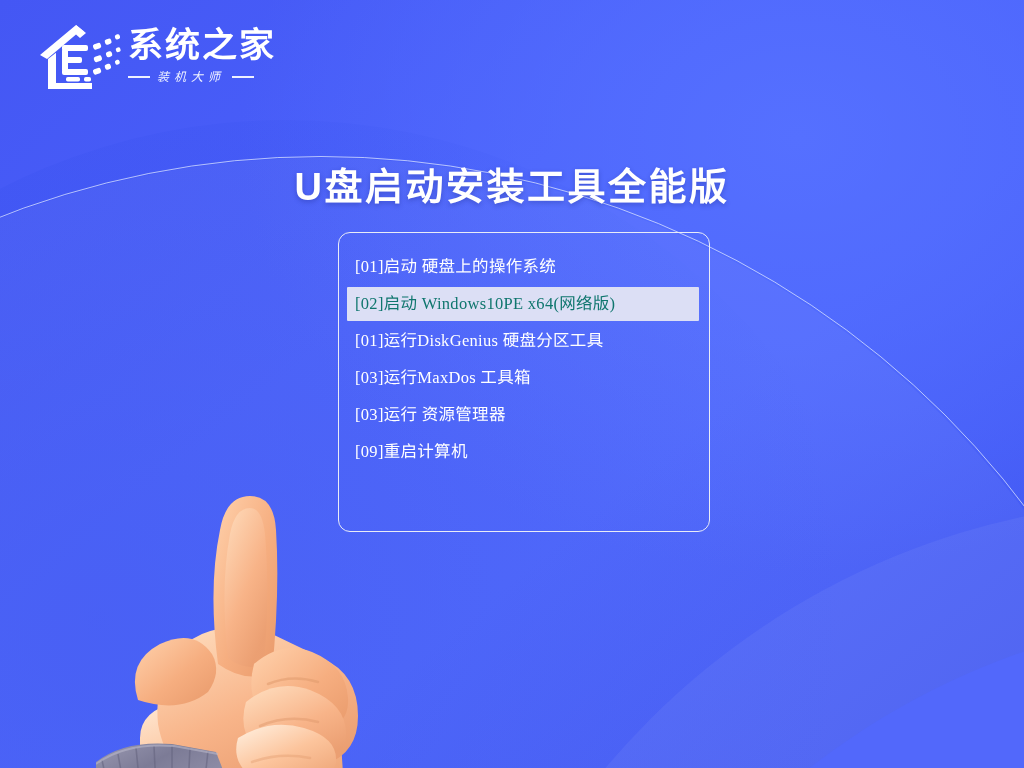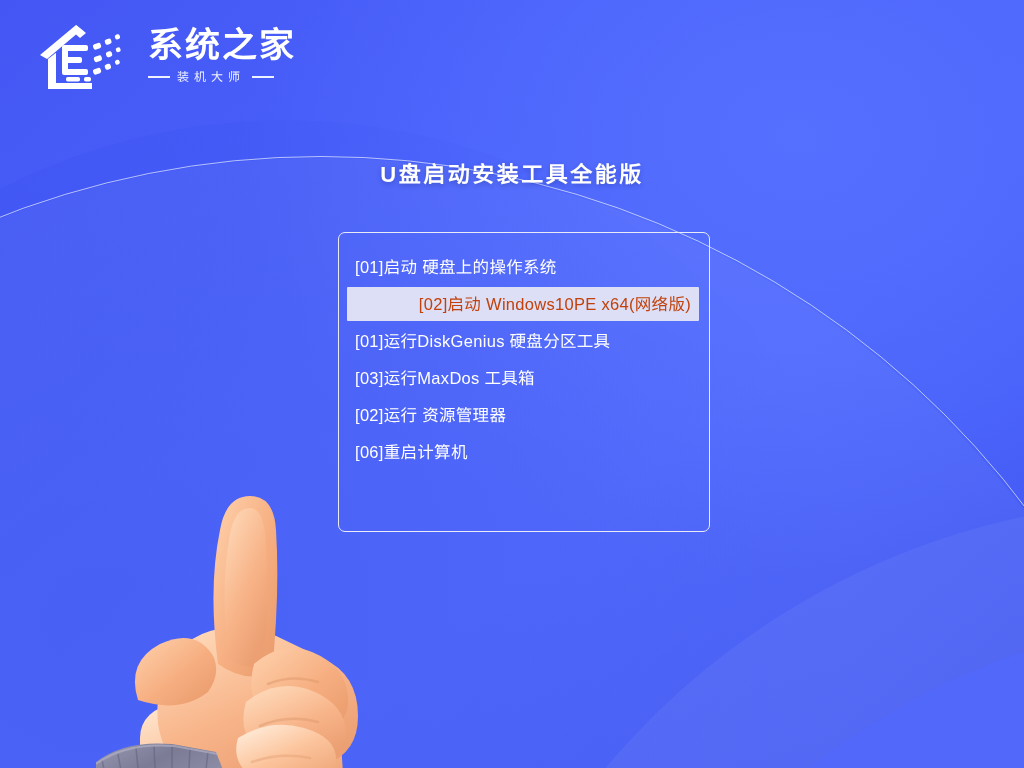--- a/index.html
+++ b/index.html
@@ -86,21 +86,21 @@
     background: radial-gradient(circle at 35% 40%, rgba(40,70,230,0.30) 0%, rgba(40,70,230,0.0) 68%);
   }
 
   
   .logo {
     position: absolute;
     left: 36px;
     top: 18px;
     display: flex;
     align-items: center;
-    gap: 20px;
+    gap: 0;
     height: 78px;
   }
   .logo-mark {
     width: 92px;
     height: 76px;
     flex: none;
   }
   .logo-text {
     display: flex;
     flex-direction: column;
@@ -117,77 +117,78 @@
   }
   .logo-sub {
     display: flex;
     align-items: center;
     gap: 7px;
     margin-top: 5px;
     color: #eef1ff;
     font-size: 12px;
     letter-spacing: 5px;
     white-space: nowrap;
+    font-style: italic;
   }
   .logo-sub .dash {
     display: inline-block;
     width: 22px;
     height: 1.5px;
     background: #eef1ff;
     flex: none;
   }
   .logo-sub .sub-word { transform: translateY(-1px); }
 
   
   .main-title {
     position: absolute;
     left: 0;
     right: 0;
     top: 156px;
     text-align: center;
     color: #ffffff;
-    font-size: 22px;
+    font-size: 38px;
     font-weight: bold;
     letter-spacing: 2.5px;
     text-shadow: 0 2px 5px rgba(20,30,120,0.30);
   }
 
   
   .menu-panel {
     position: absolute;
     left: 338px;
     top: 232px;
     width: 372px;
     height: 300px;
     border: 1.6px solid #e9ecf7;
-    border-radius: 7px;
+    border-radius: 12px;
     box-sizing: border-box;
     padding: 14px 0 0 0;
+    font-family: Liberation Serif, serif;
   }
   .menu-list {
     list-style: none;
     margin: 0;
     padding: 0;
   }
   .menu-item {
     height: 34px;
     line-height: 34px;
     margin: 3px 10px 3px 8px;
     padding: 0 8px;
     color: #ffffff;
     font-size: 16.5px;
     letter-spacing: 0.3px;
     white-space: nowrap;
     overflow: hidden;
     border-radius: 1px;
   }
   .menu-item.selected {
     background: #dcdff5;
-    color: #c2410c;
-    text-align: right;
+    color: #0f766e;
   }
 
   
   .hand {
     position: absolute;
     left: 96px;
     top: 488px;
     width: 320px;
     height: 300px;
     pointer-events: none;
@@ -250,22 +251,22 @@
   </div>
 
   <div class="main-title">U盘启动安装工具全能版</div>
 
   <div class="menu-panel">
     <ul class="menu-list" id="menu-list">
       <li class="menu-item">[01]启动 硬盘上的操作系统</li>
       <li class="menu-item selected">[02]启动 Windows10PE x64(网络版)</li>
       <li class="menu-item">[01]运行DiskGenius 硬盘分区工具</li>
       <li class="menu-item">[03]运行MaxDos 工具箱</li>
-      <li class="menu-item">[02]运行 资源管理器</li>
-      <li class="menu-item">[06]重启计算机</li>
+      <li class="menu-item">[03]运行 资源管理器</li>
+      <li class="menu-item">[09]重启计算机</li>
     </ul>
   </div>
 
   <span class="hand">
     <svg viewBox="0 0 320 300" width="320" height="300" aria-hidden="true">
       <defs>
         <linearGradient id="skinA" x1="0" y1="0" x2="1" y2="1">
           <stop offset="0%" stop-color="#ffd2ad"></stop>
           <stop offset="55%" stop-color="#f6ae80"></stop>
           <stop offset="100%" stop-color="#e8996a"></stop>

